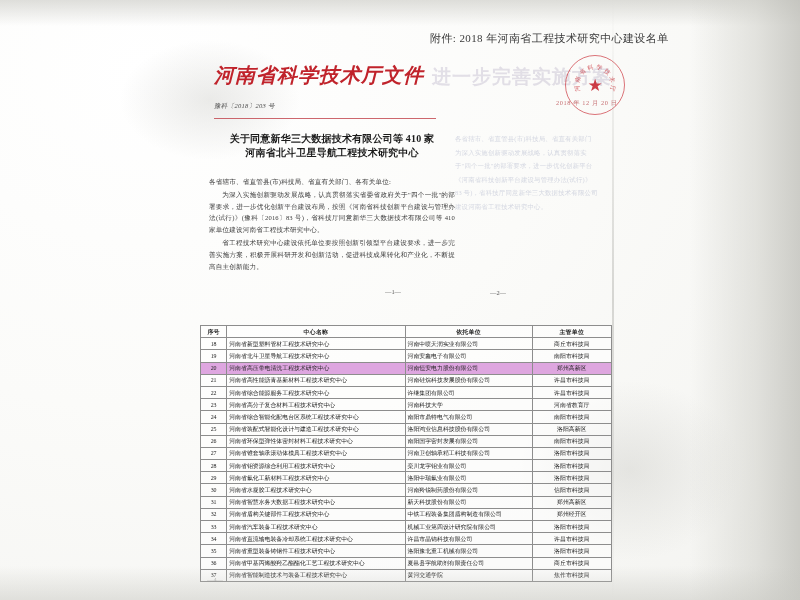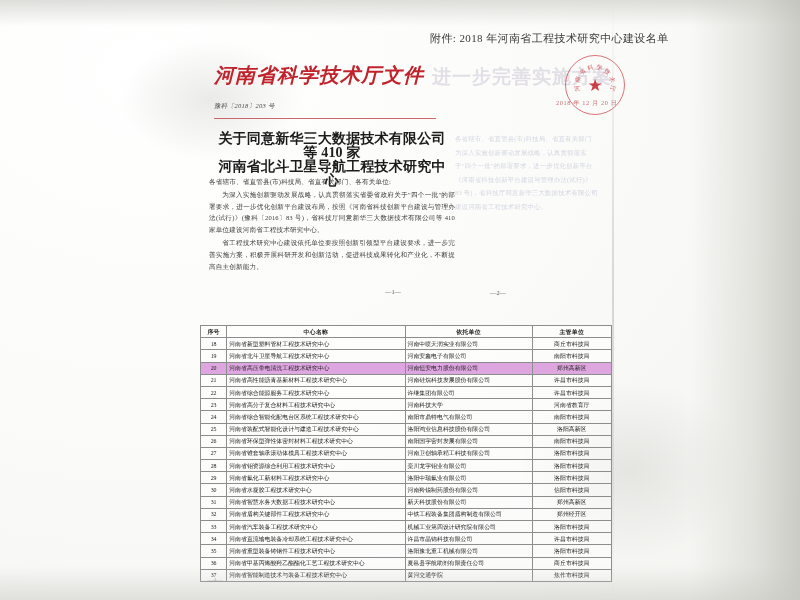--- a/index.html
+++ b/index.html
@@ -96,21 +96,21 @@
   }
 
   
   .doc-title {
     position: absolute;
     left: 214px;
     top: 132px;
     width: 236px;
     text-align: center;
     font-weight: bold;
-    font-size: 14px;
+    font-size: 10px;
     line-height: 14px;
     color: #1c1c1c;
     letter-spacing: 0.2px;
   }
   .body-text {
     position: absolute;
     left: 209px;
     top: 176px;
     width: 246px;
     font-size: 6.6px;

